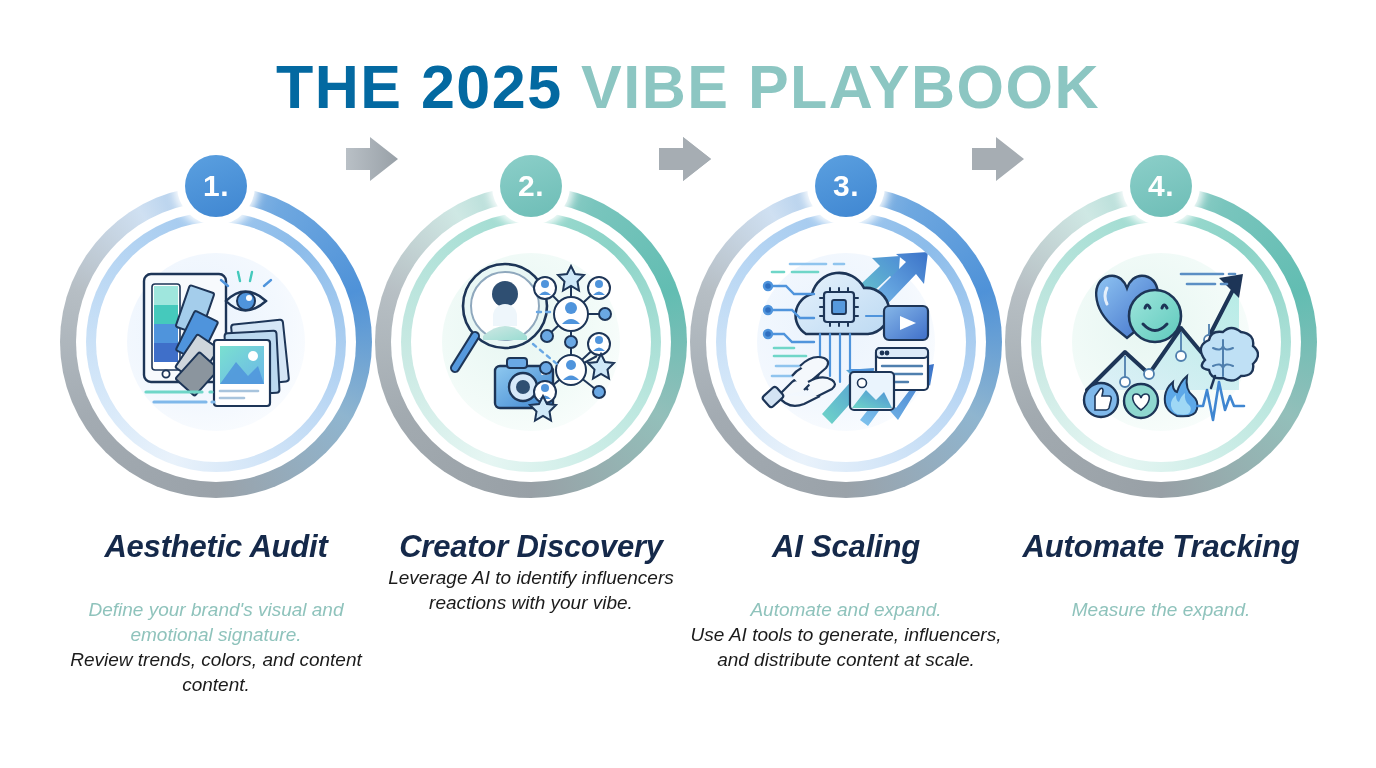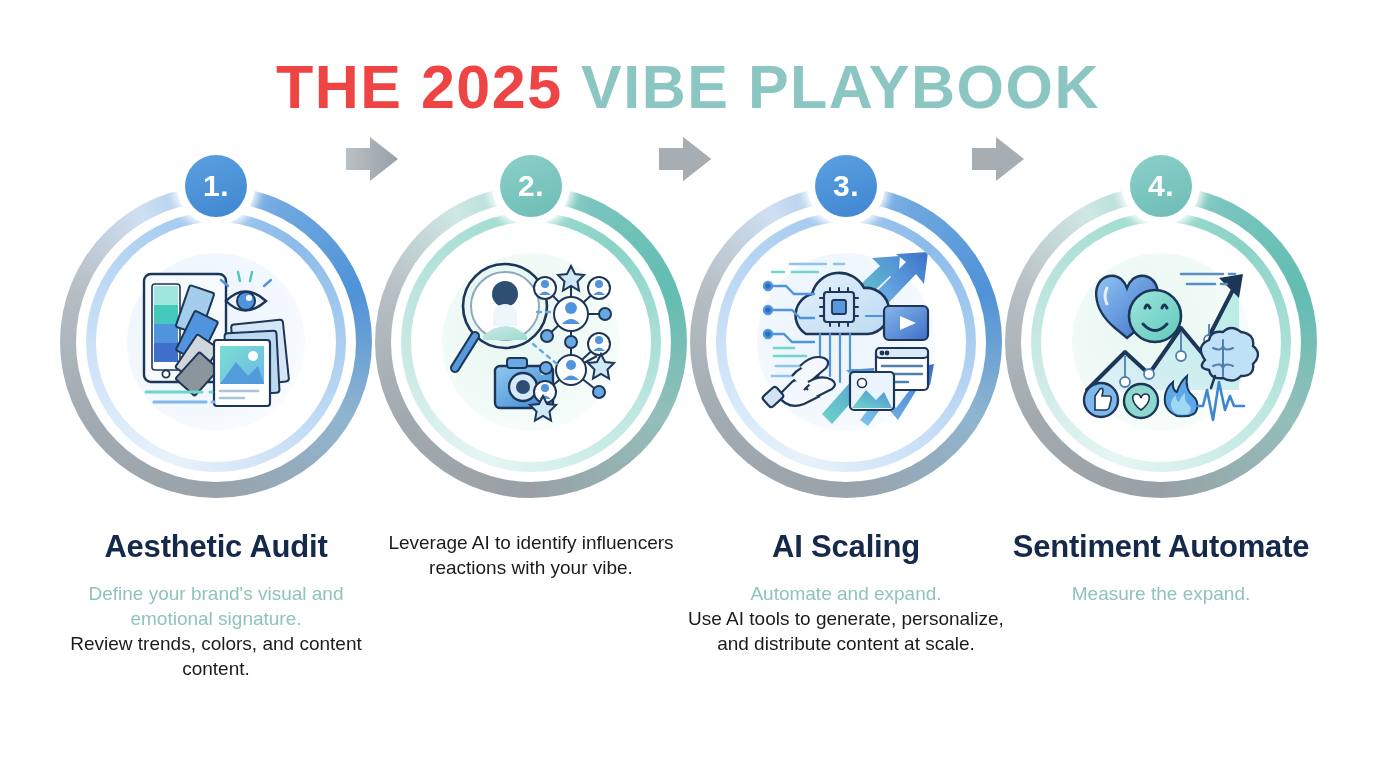--- a/index.html
+++ b/index.html
@@ -18,21 +18,21 @@
   
   .title {
     position: absolute;
     top: 52px; left: 0; width: 1376px;
     text-align: center;
     font-size: 61px;
     font-weight: 700;
     letter-spacing: 1.5px;
     white-space: nowrap;
   }
-  .title .t-a { color: #ef4444; }
+  .title .t-a { color: #0369a1; }
   .title .t-b { color: #8cc6c2; text-align: right; }
 
   
   .steps {
     position: absolute;
     top: 178px; left: 0;
     width: 1376px; height: 560px;
     display: flex;
   }
   .step {
@@ -132,30 +132,31 @@
   .c1 { left: 340px; }
   .c2 { left: 653px; }
   .c3 { left: 966px; }
 
   
   .txt {
     position: absolute;
     top: 352px; left: -10px;
     width: 332px;
     text-align: center;
+    font-style: italic;
   }
   .step-title {
     color: #15294a;
     font-size: 31px;
     font-weight: 700;
     line-height: 1.12;
     letter-spacing: -0.2px;
   }
   .step-sub {
-    margin-top: 16px;
+    margin-top: 32px;
     color: #8fc3bc;
     font-size: 19px;
     line-height: 1.32;
   }
   .step-desc {
     color: #1b1b1b;
     font-size: 19px;
     line-height: 1.34;
   }
 </style>
@@ -367,20 +368,21 @@
               <line x1="104" y1="68" x2="120" y2="68"></line>
               <line x1="100" y1="100" x2="124" y2="120"></line>
             </g>
           </svg>
         </div>
         <div class="badge">
           <div class="badge-core badge-teal">2.</div>
         </div>
       </div>
       <div class="txt">
+        <div class="step-title">Creator Discovery</div>
         <div class="step-desc">Leverage AI to identify influencers reactions with your vibe.</div>
       </div>
     </div>
 
     <div class="step">
       <div class="circle-wrap">
         <div class="ring-outer ring-blue"></div>
         <div class="ring-gap"></div>
         <div class="ring-inner inner-blue"></div>
         <div class="disc">
@@ -498,21 +500,21 @@
             </g>
           </svg>
         </div>
         <div class="badge">
           <div class="badge-core badge-blue">3.</div>
         </div>
       </div>
       <div class="txt">
         <div class="step-title">AI Scaling</div>
         <div class="step-sub">Automate and expand.</div>
-        <div class="step-desc">Use AI tools to generate, personalize, and distribute content at scale.</div>
+        <div class="step-desc">Use AI tools to generate, influencers, and distribute content at scale.</div>
       </div>
     </div>
 
     <div class="step">
       <div class="circle-wrap">
         <div class="ring-outer ring-teal"></div>
         <div class="ring-gap"></div>
         <div class="ring-inner inner-teal"></div>
         <div class="disc">
           <div class="icon-halo halo-teal"></div>
@@ -597,19 +599,19 @@
             <g>
               <path d="M134 162 l6 0 l4 -16 l6 30 l6 -38 l6 28 l5 -14 l4 10 l10 0" fill="none" stroke="#3f86d1" stroke-width="2.6" stroke-linecap="round" stroke-linejoin="round"></path>
             </g>
           </svg>
         </div>
         <div class="badge">
           <div class="badge-core badge-teal">4.</div>
         </div>
       </div>
       <div class="txt">
-        <div class="step-title">Sentiment Automate</div>
+        <div class="step-title">Automate Tracking</div>
         <div class="step-sub">Measure the expand.</div>
       </div>
     </div>
 
   </div>
 </div>
 
 </body></html>

